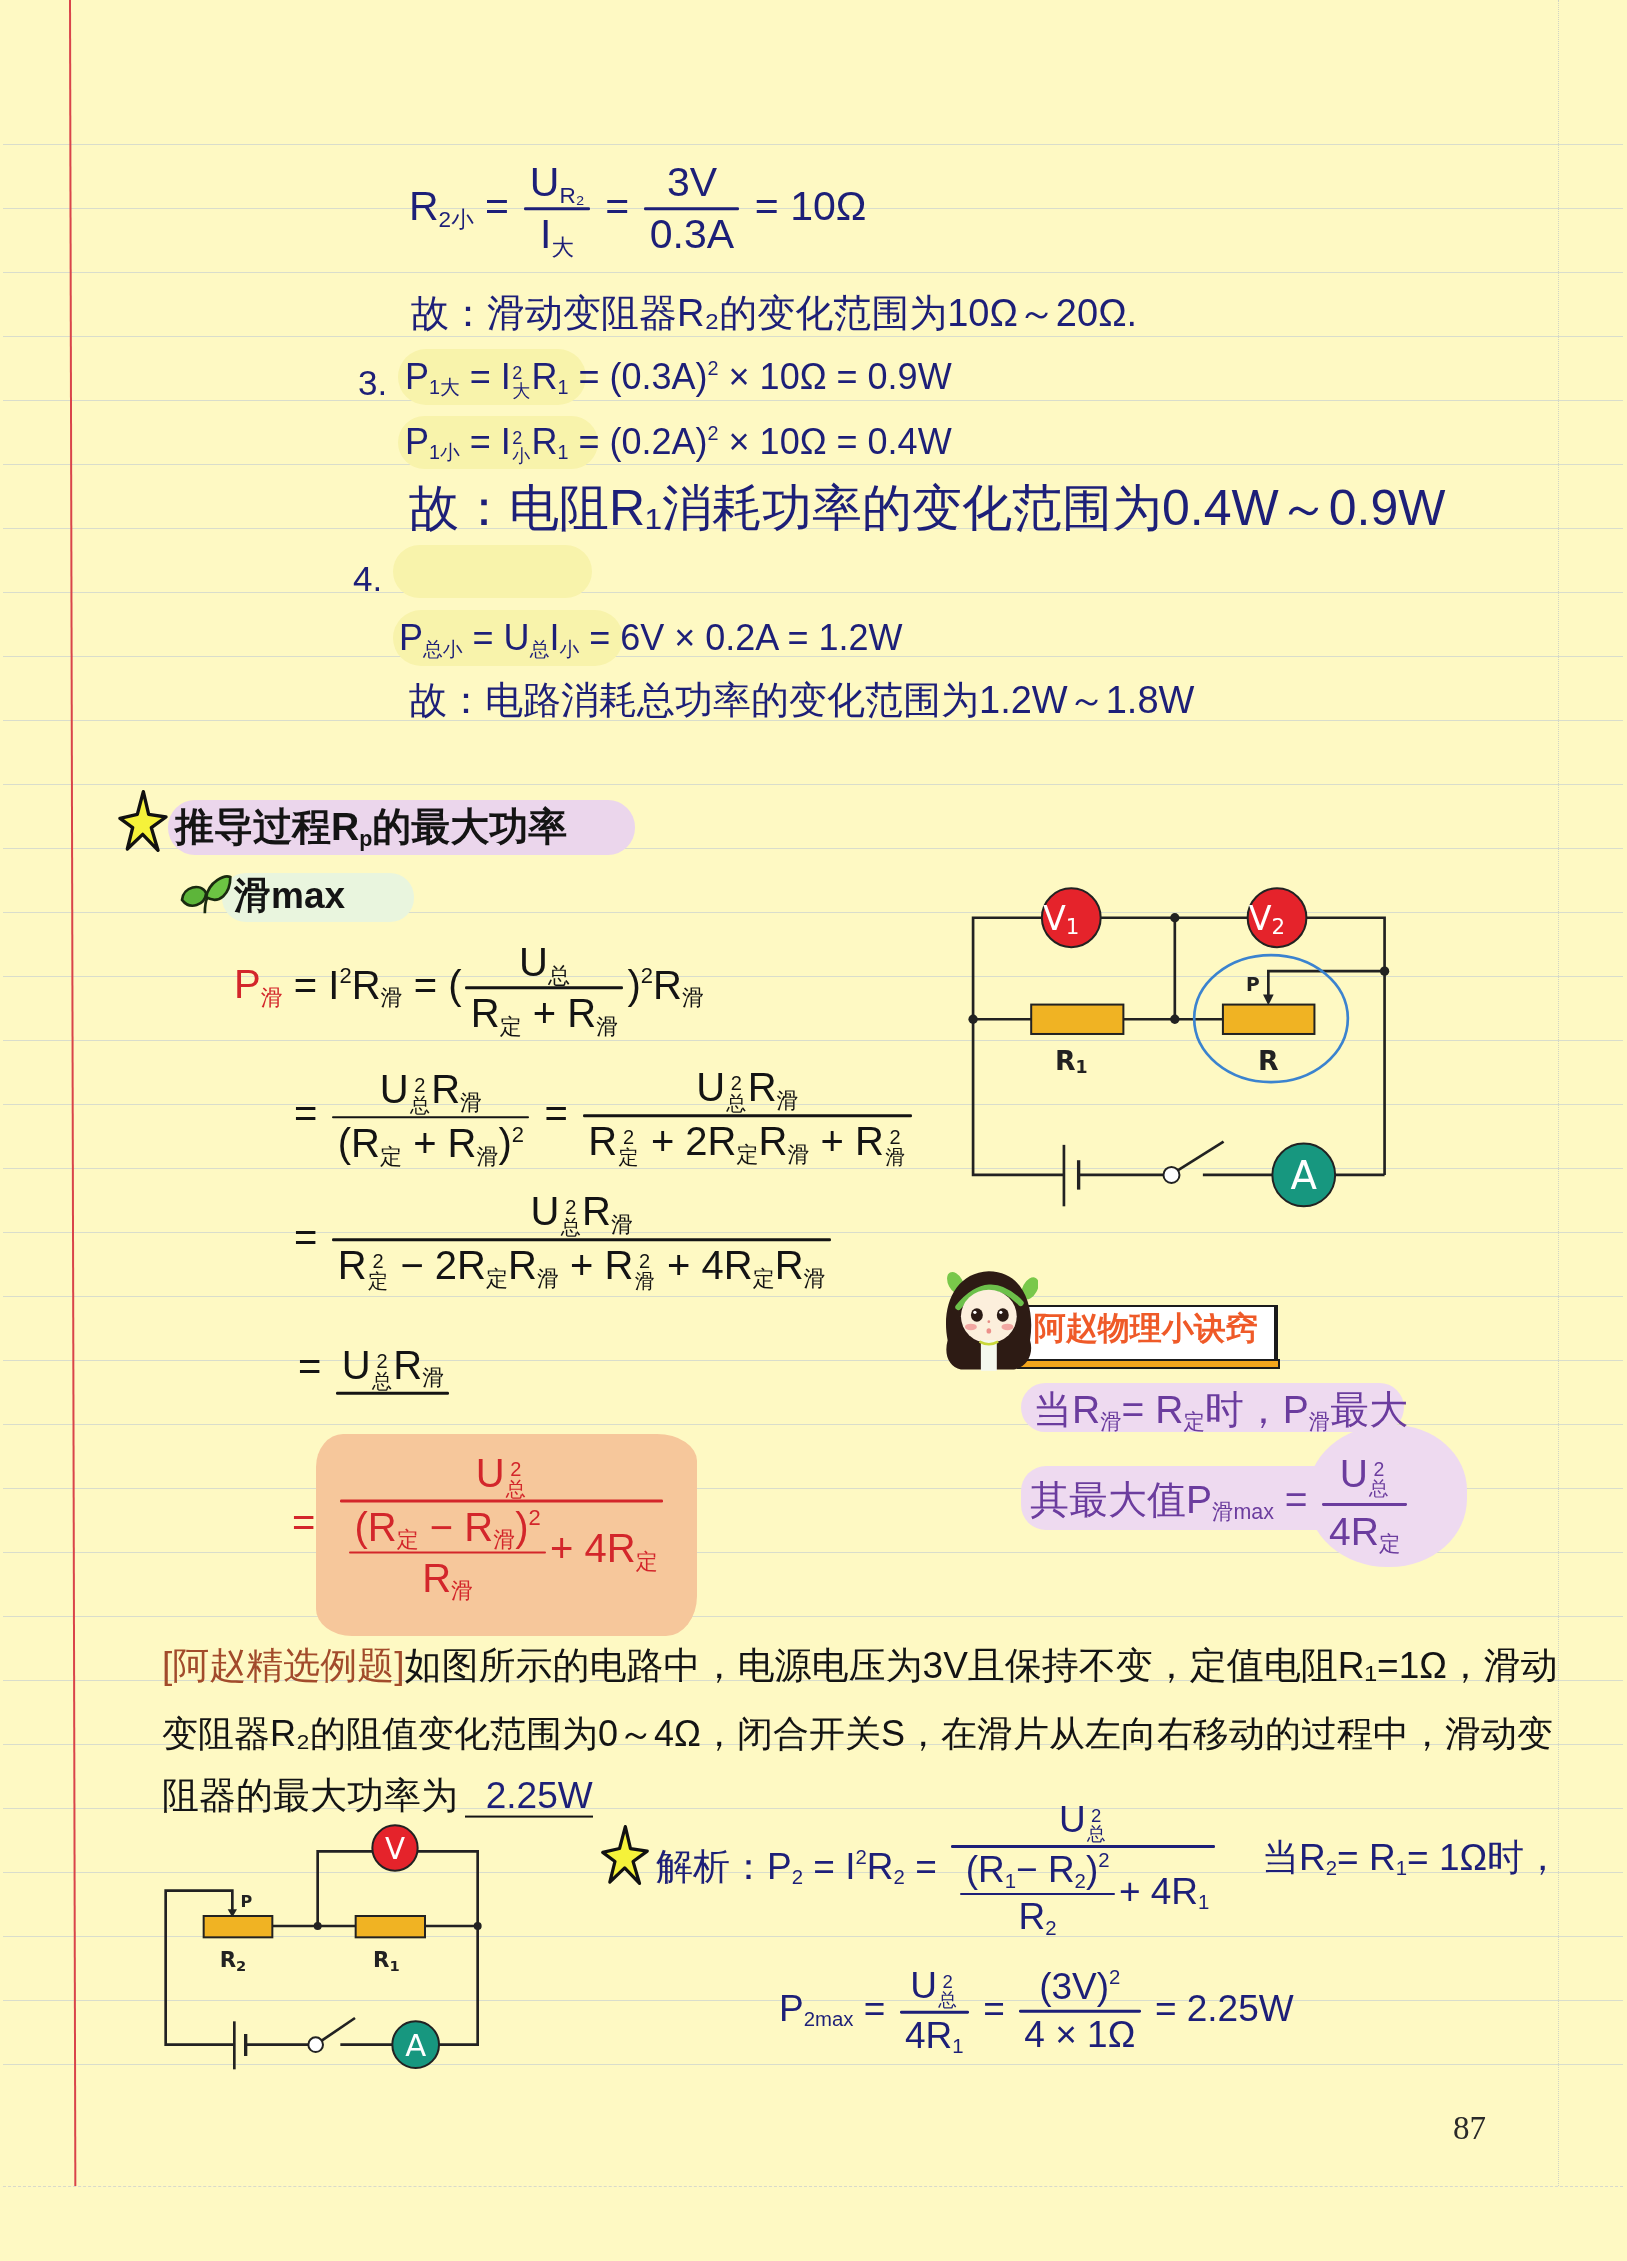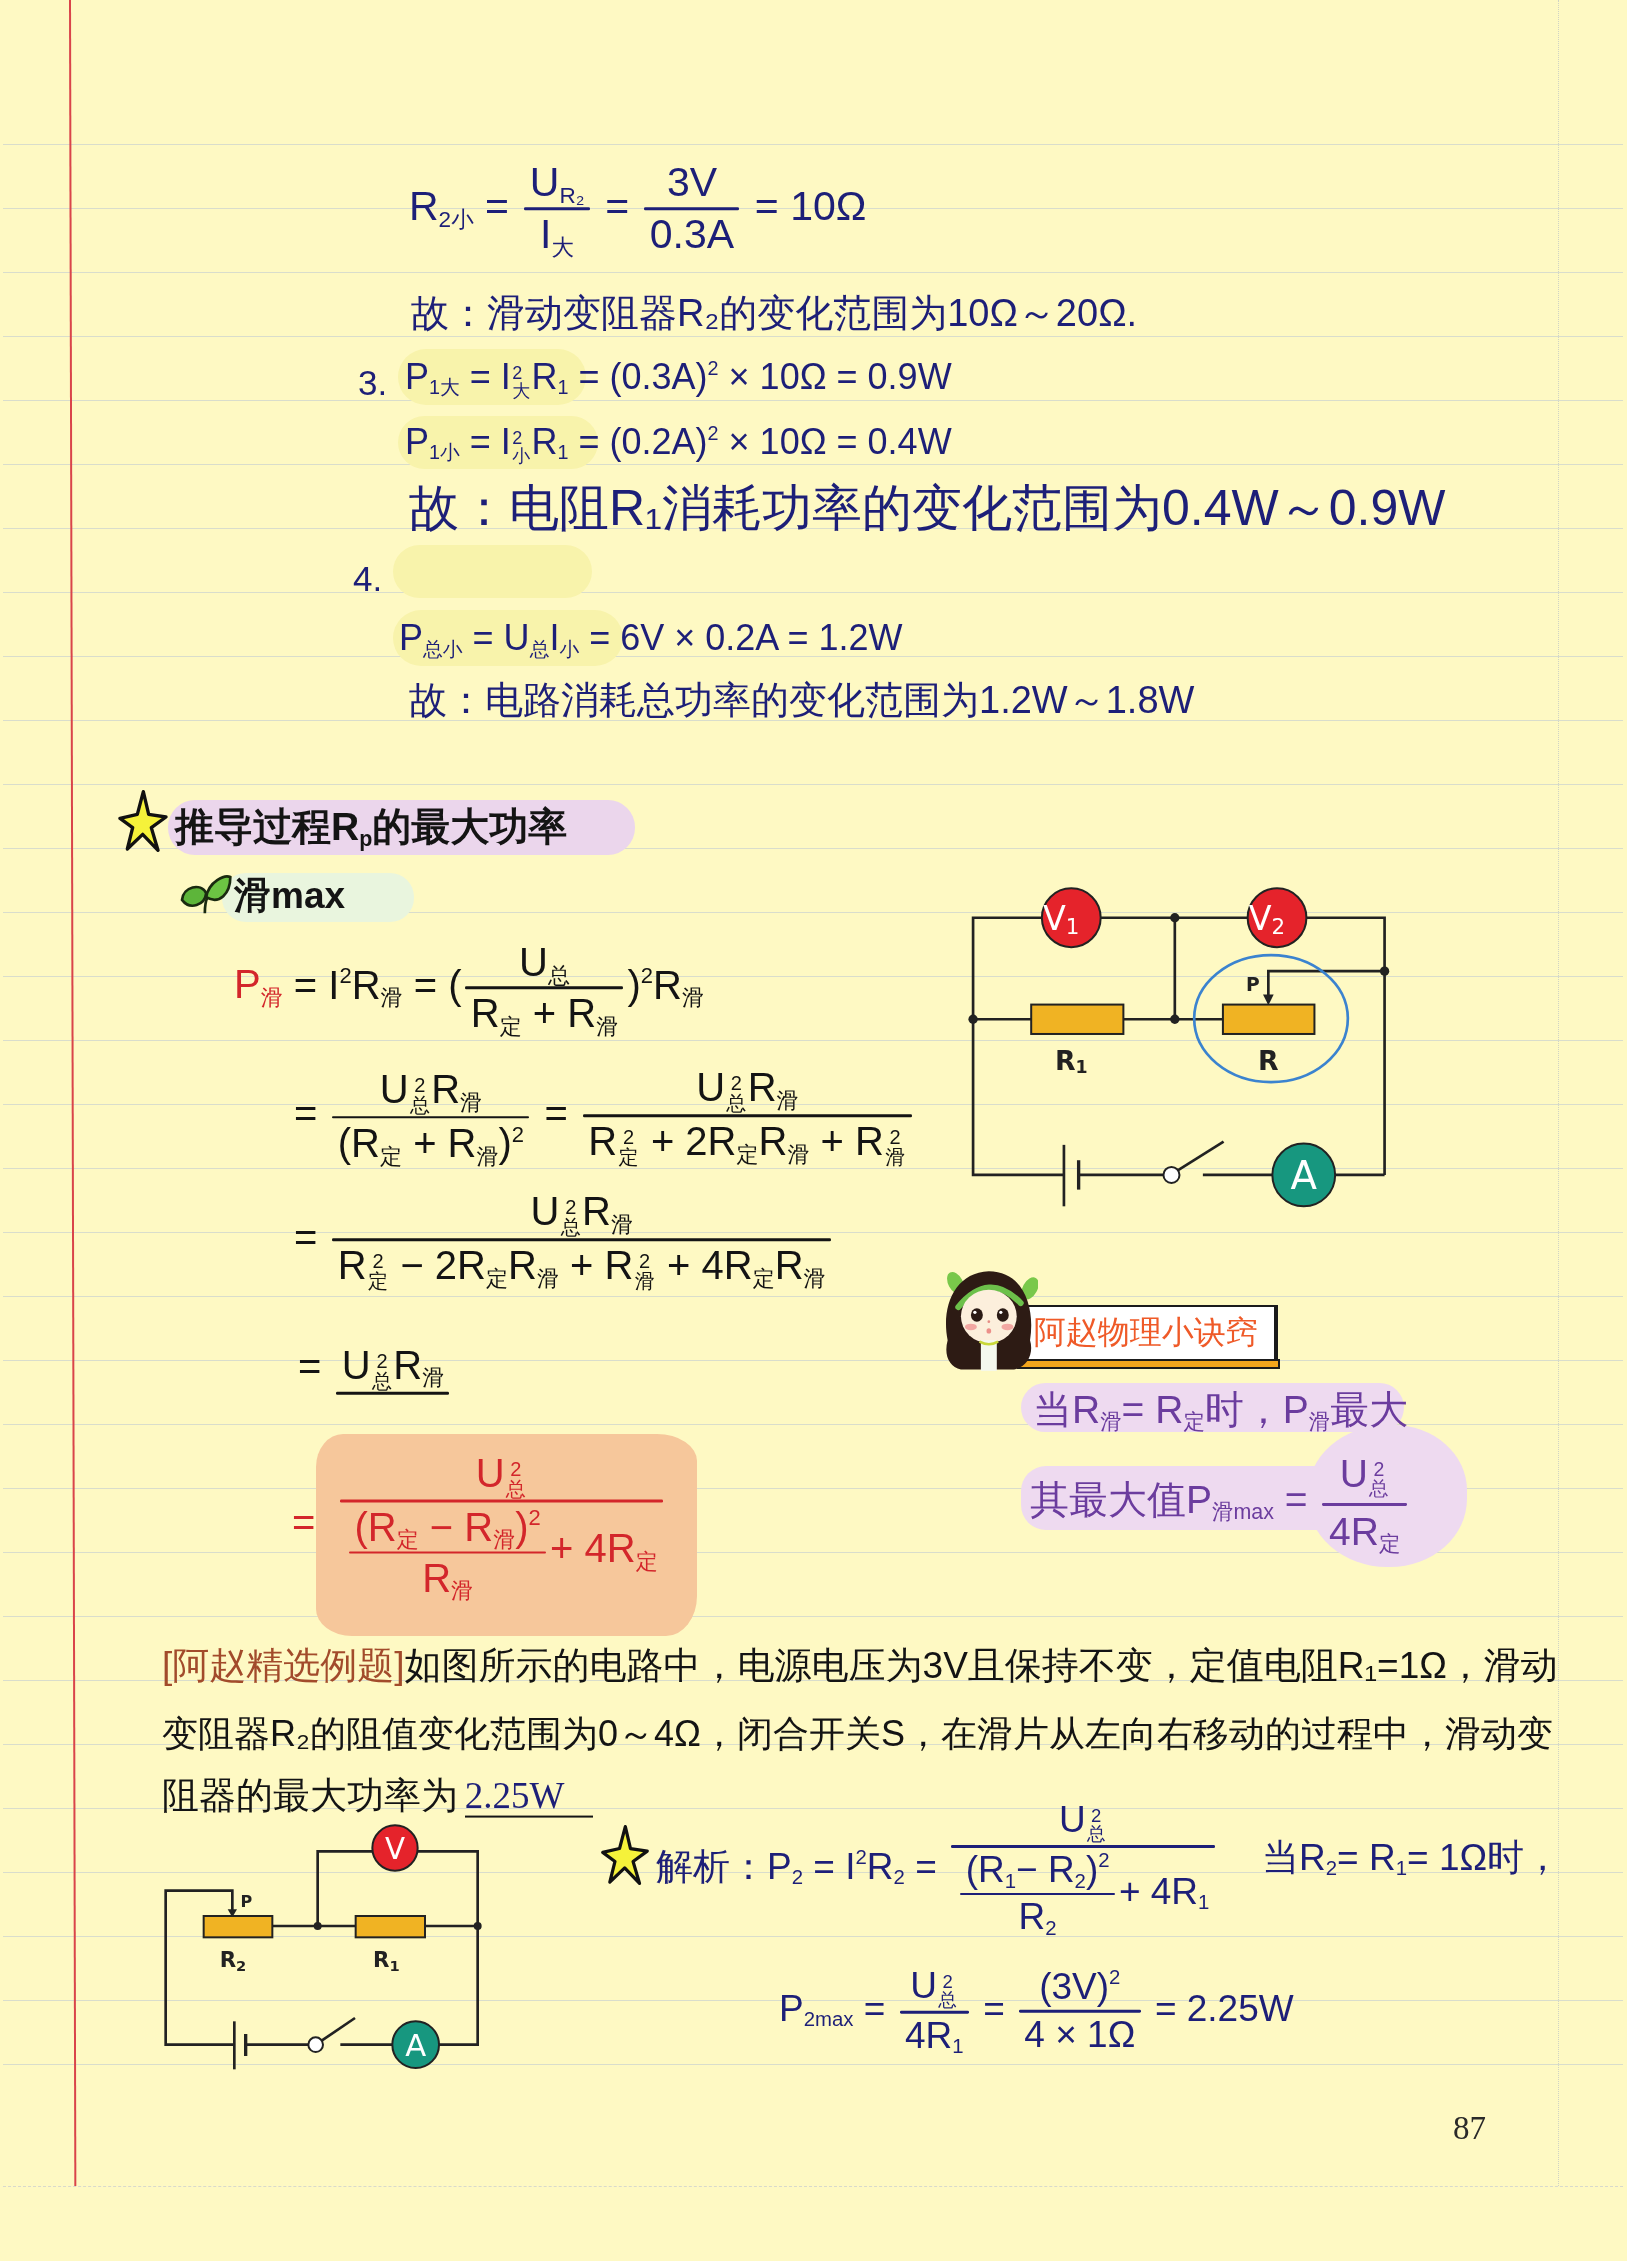--- a/index.html
+++ b/index.html
@@ -74,30 +74,30 @@
   }
   .frac.inner > .bar { height: 2px; }
   .frac.inner { font-size: 1em; }
 
   .abs { position: absolute; }
 
   .banner {
     position: absolute; background: #ffffff;
     border-top: 2.7px solid #1b1b1b; border-right: 4.7px solid #1b1b1b;
     border-bottom: 2.7px solid #1b1b1b;
-    display: flex; align-items: center; padding-left: 10.7px;
-    color: #ef5a28; font-size: 32px; font-weight: normal;
+    display: flex; padding-left: 10.7px;
+    color: #ef5a28; font-size: 32px; font-weight: bold;
   }
   .banner-strip {
     position: absolute; background: #f2a51c;
     border: 2px solid #1b1b1b; border-left: none;
   }
   .answer-blank {
-    display: inline-block; min-width: 128px; text-align: left;
-    border-bottom: 2.7px solid #141414; margin-left: 6.7px; line-height: 1.05; font-family: Liberation Serif, serif;
+    display: inline-block; min-width: 128px; text-align: right;
+    border-bottom: 2.7px solid #141414; margin-left: 6.7px; line-height: 1.05;
   }
 </style>
 </head>
 <body>
 
 <div class="page">
 
   <div class="ruled"></div>
   <div class="margin-right"></div>
   <div class="bottom-dash"></div>

